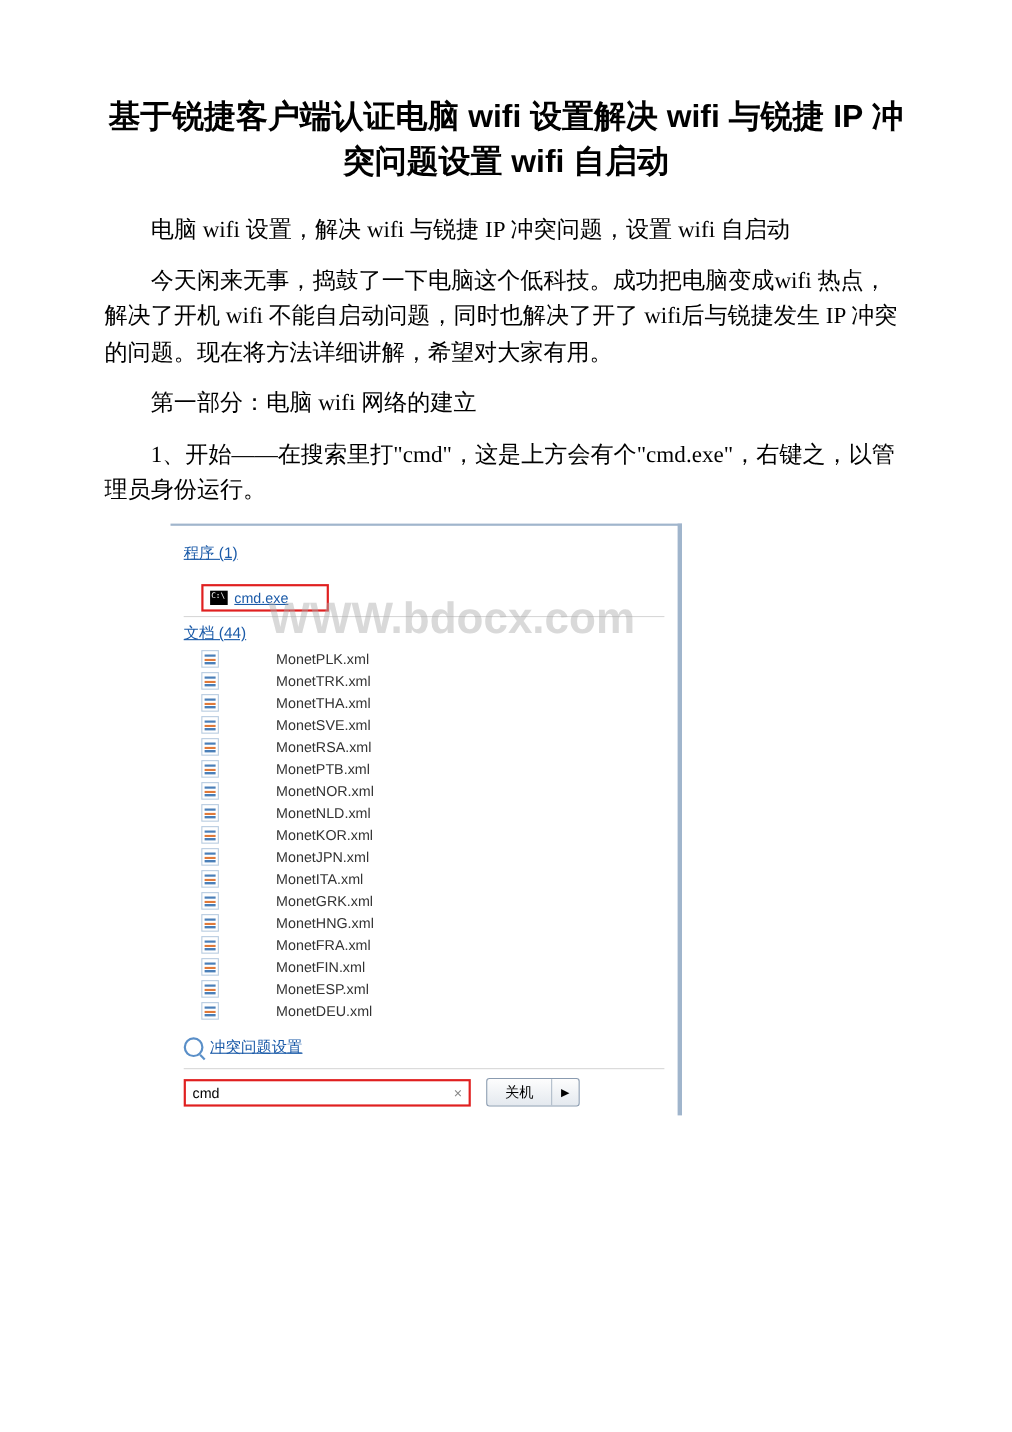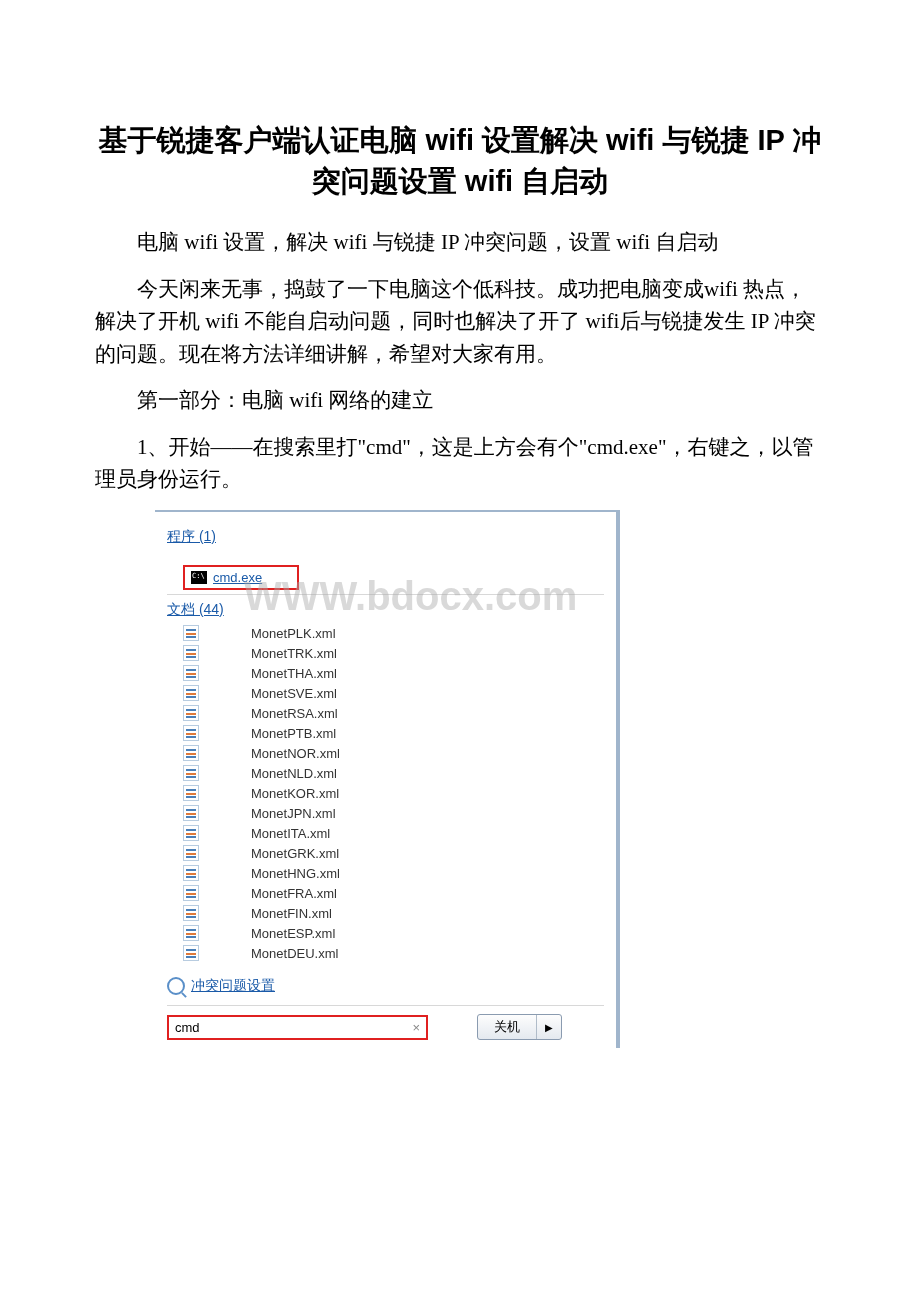--- a/index.html
+++ b/index.html
@@ -3,21 +3,21 @@
 <meta charset="utf-8">
 <style>
   body {
     margin: 0;
     padding: 0;
     background: #fff;
     font-family: "SimSun", serif;
     width: 920px;
   }
   .page {
-    padding: 120px 95px 50px 95px;
+    padding: 86px 95px 50px 95px;
   }
   h1 {
     font-family: "SimHei", "Microsoft YaHei", sans-serif;
     font-size: 29px;
     font-weight: bold;
     text-align: center;
     margin: 0 0 25px 0;
     line-height: 1.4;
   }
   p {
@@ -171,21 +171,20 @@
     font-size: 13px;
     cursor: pointer;
   }
   .shutdown-btn {
     display: flex;
     border: 1px solid #8a9bb0;
     border-radius: 3px;
     overflow: hidden;
     background: linear-gradient(#fdfdfd, #e4e9ef);
     font-family: Liberation Serif, serif;
-    margin-left: 35px;
   }
   .shutdown-label {
     padding: 3px 16px;
     font-size: 13px;
     border-right: 1px solid #b0bcc9;
   }
   .shutdown-arrow {
     padding: 3px 8px;
     font-size: 10px;
     display: flex;

